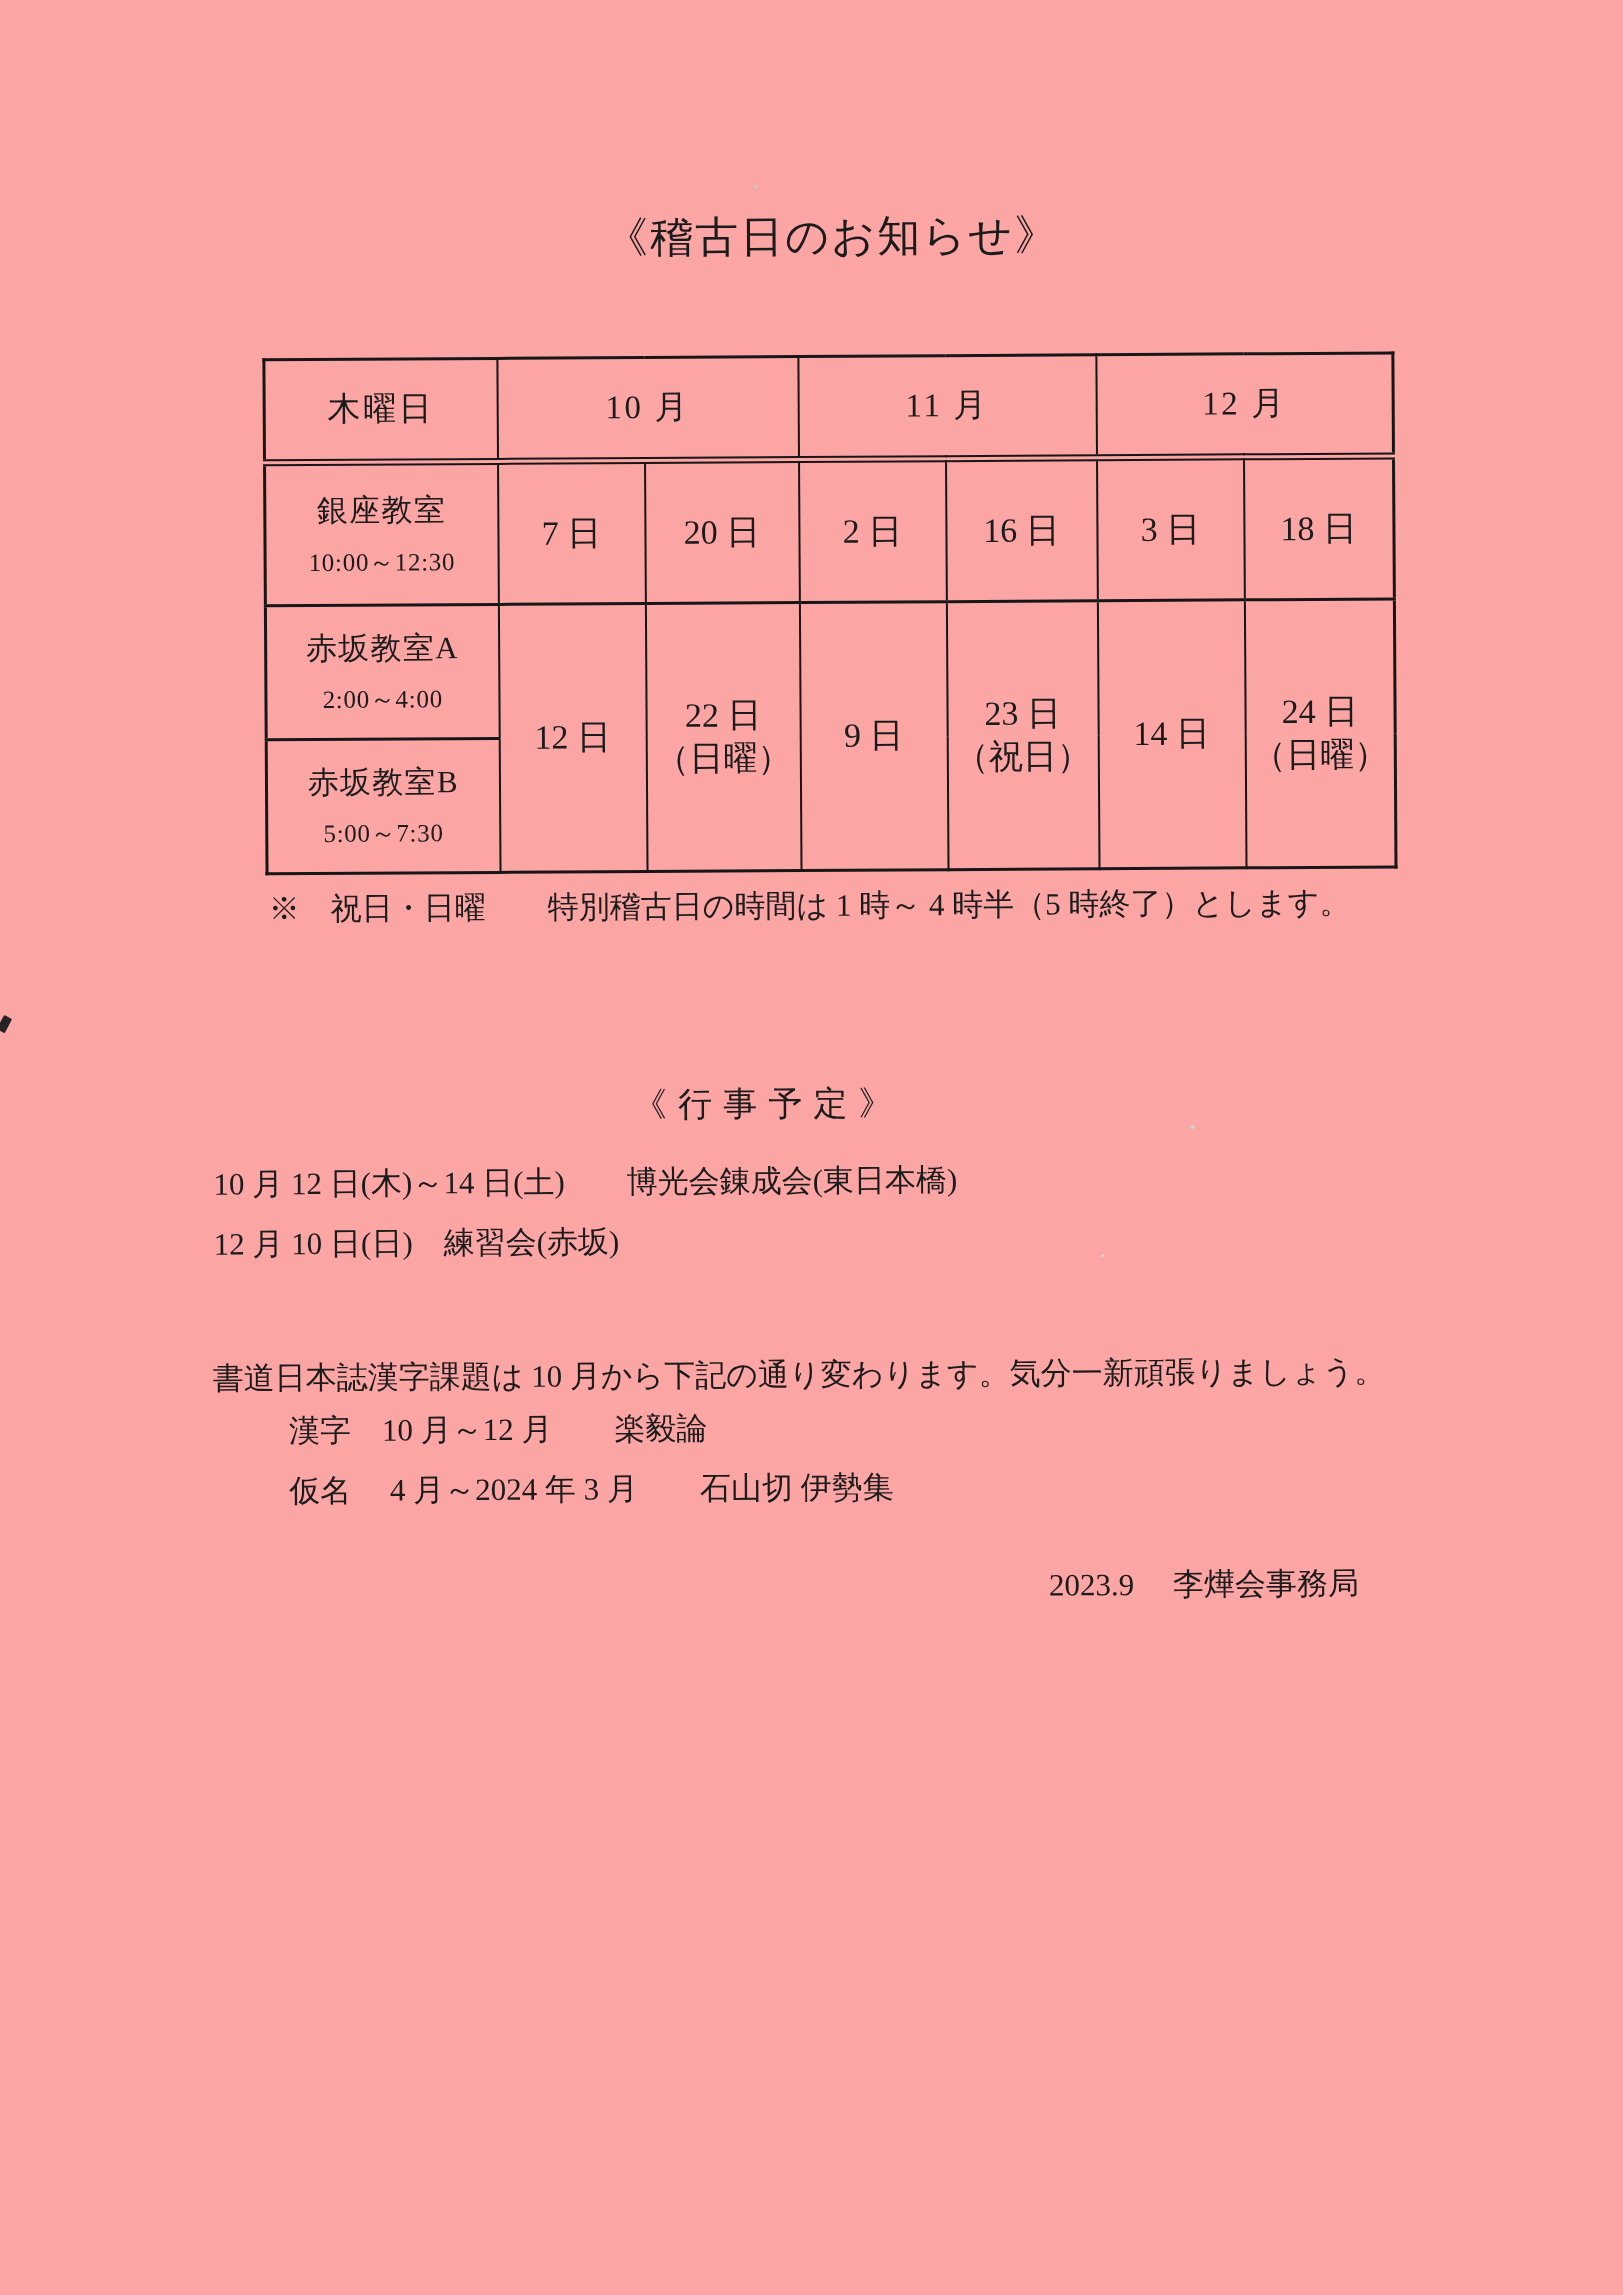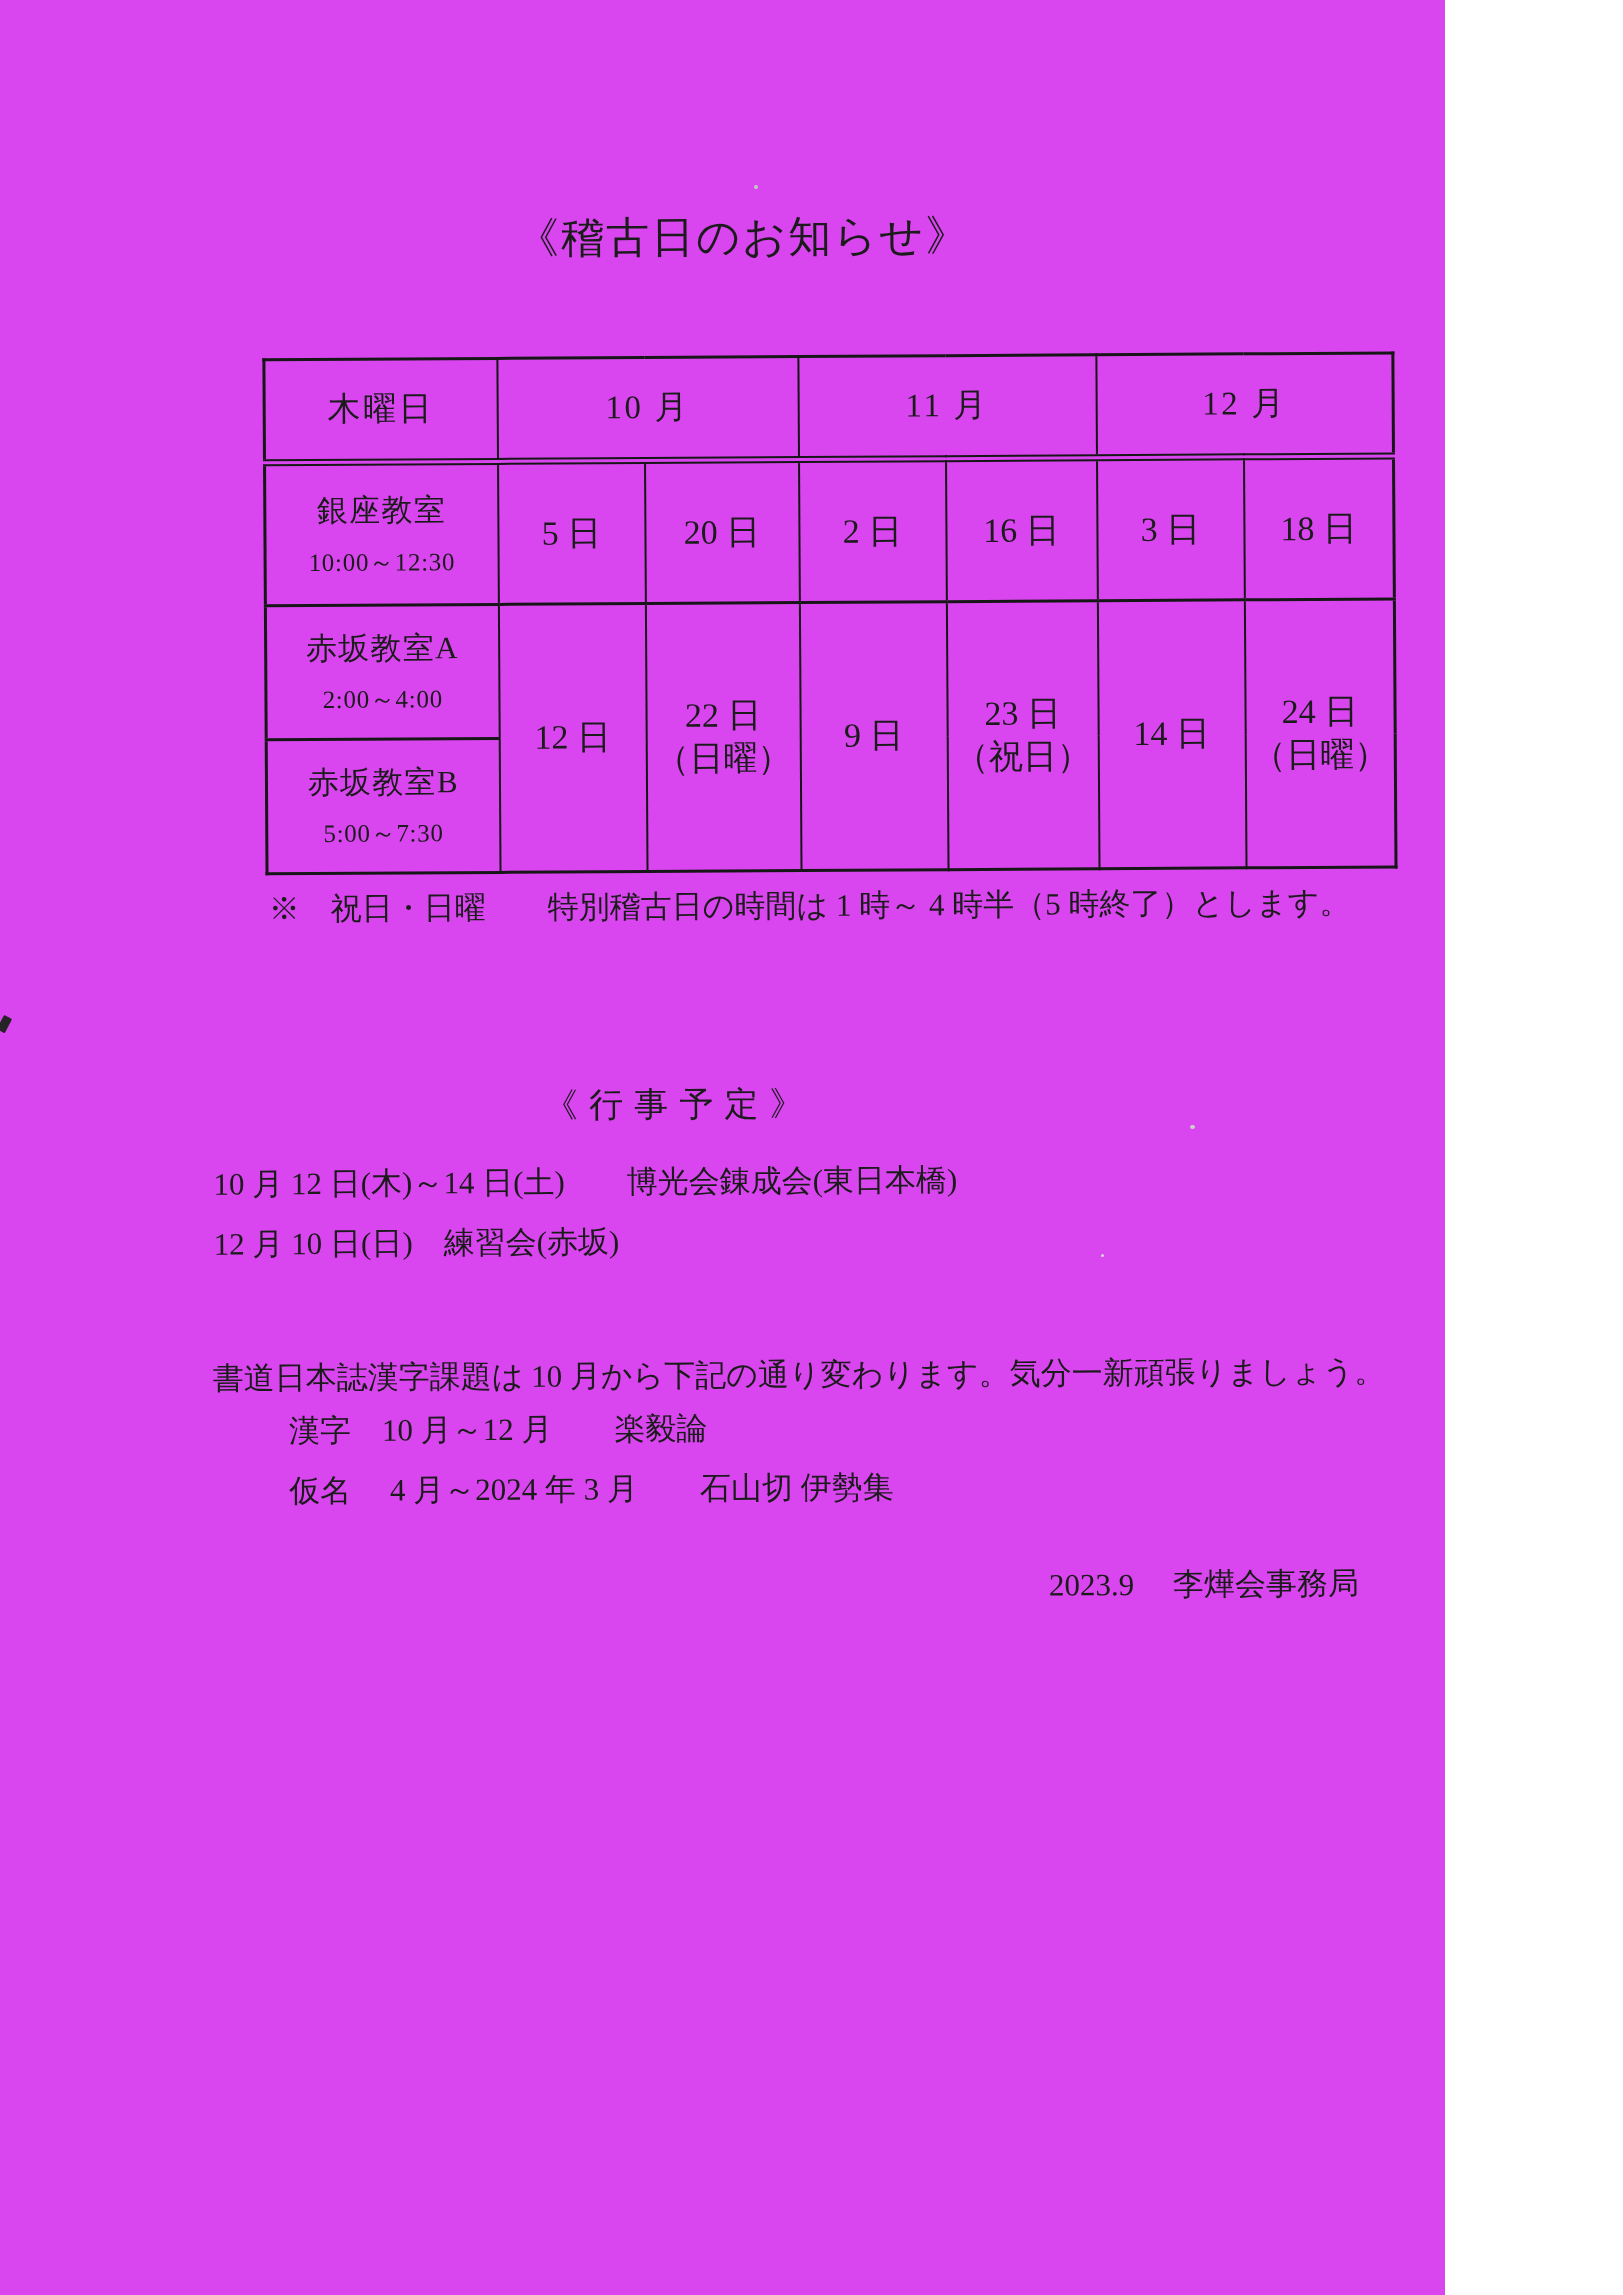--- a/index.html
+++ b/index.html
@@ -1,21 +1,21 @@
 <!DOCTYPE html>
 <html style="font-size:10.5px"><head>
 <meta charset="utf-8">
 <title>Scanned Notice</title>
 <style>
   html, body { margin: 0; padding: 0; background: #ffffff; }
   .page {
     position: relative;
-    width: 1445px;
+    width: 1623px;
     height: 2295px;
-    background: #d946ef;
+    background: #fca5a5;
     overflow: hidden;
     font-family: "Liberation Serif", "DejaVu Serif", serif;
     color: #1b1b1b;
   }
   .content {
     position: absolute;
     inset: 0;
     transform: rotate(-0.35deg);
     transform-origin: 812px 1113px;
   }
@@ -173,21 +173,21 @@
         <td>木曜日</td>
         <td colspan="2">10 月</td>
         <td colspan="2">11 月</td>
         <td colspan="2">12 月</td>
       </tr>
       <tr class="row-ginza">
         <td class="classroom">
           <span class="cls-name">銀座教室</span>
           <span class="cls-time">10:00～12:30</span>
         </td>
-        <td class="date-cell">5 日</td>
+        <td class="date-cell">7 日</td>
         <td class="date-cell">20 日</td>
         <td class="date-cell">2 日</td>
         <td class="date-cell">16 日</td>
         <td class="date-cell">3 日</td>
         <td class="date-cell">18 日</td>
       </tr>
       <tr class="row-akasaka-a">
         <td class="classroom divider-bottom">
           <span class="cls-name">赤坂教室A</span>
           <span class="cls-time">2:00～4:00</span>

